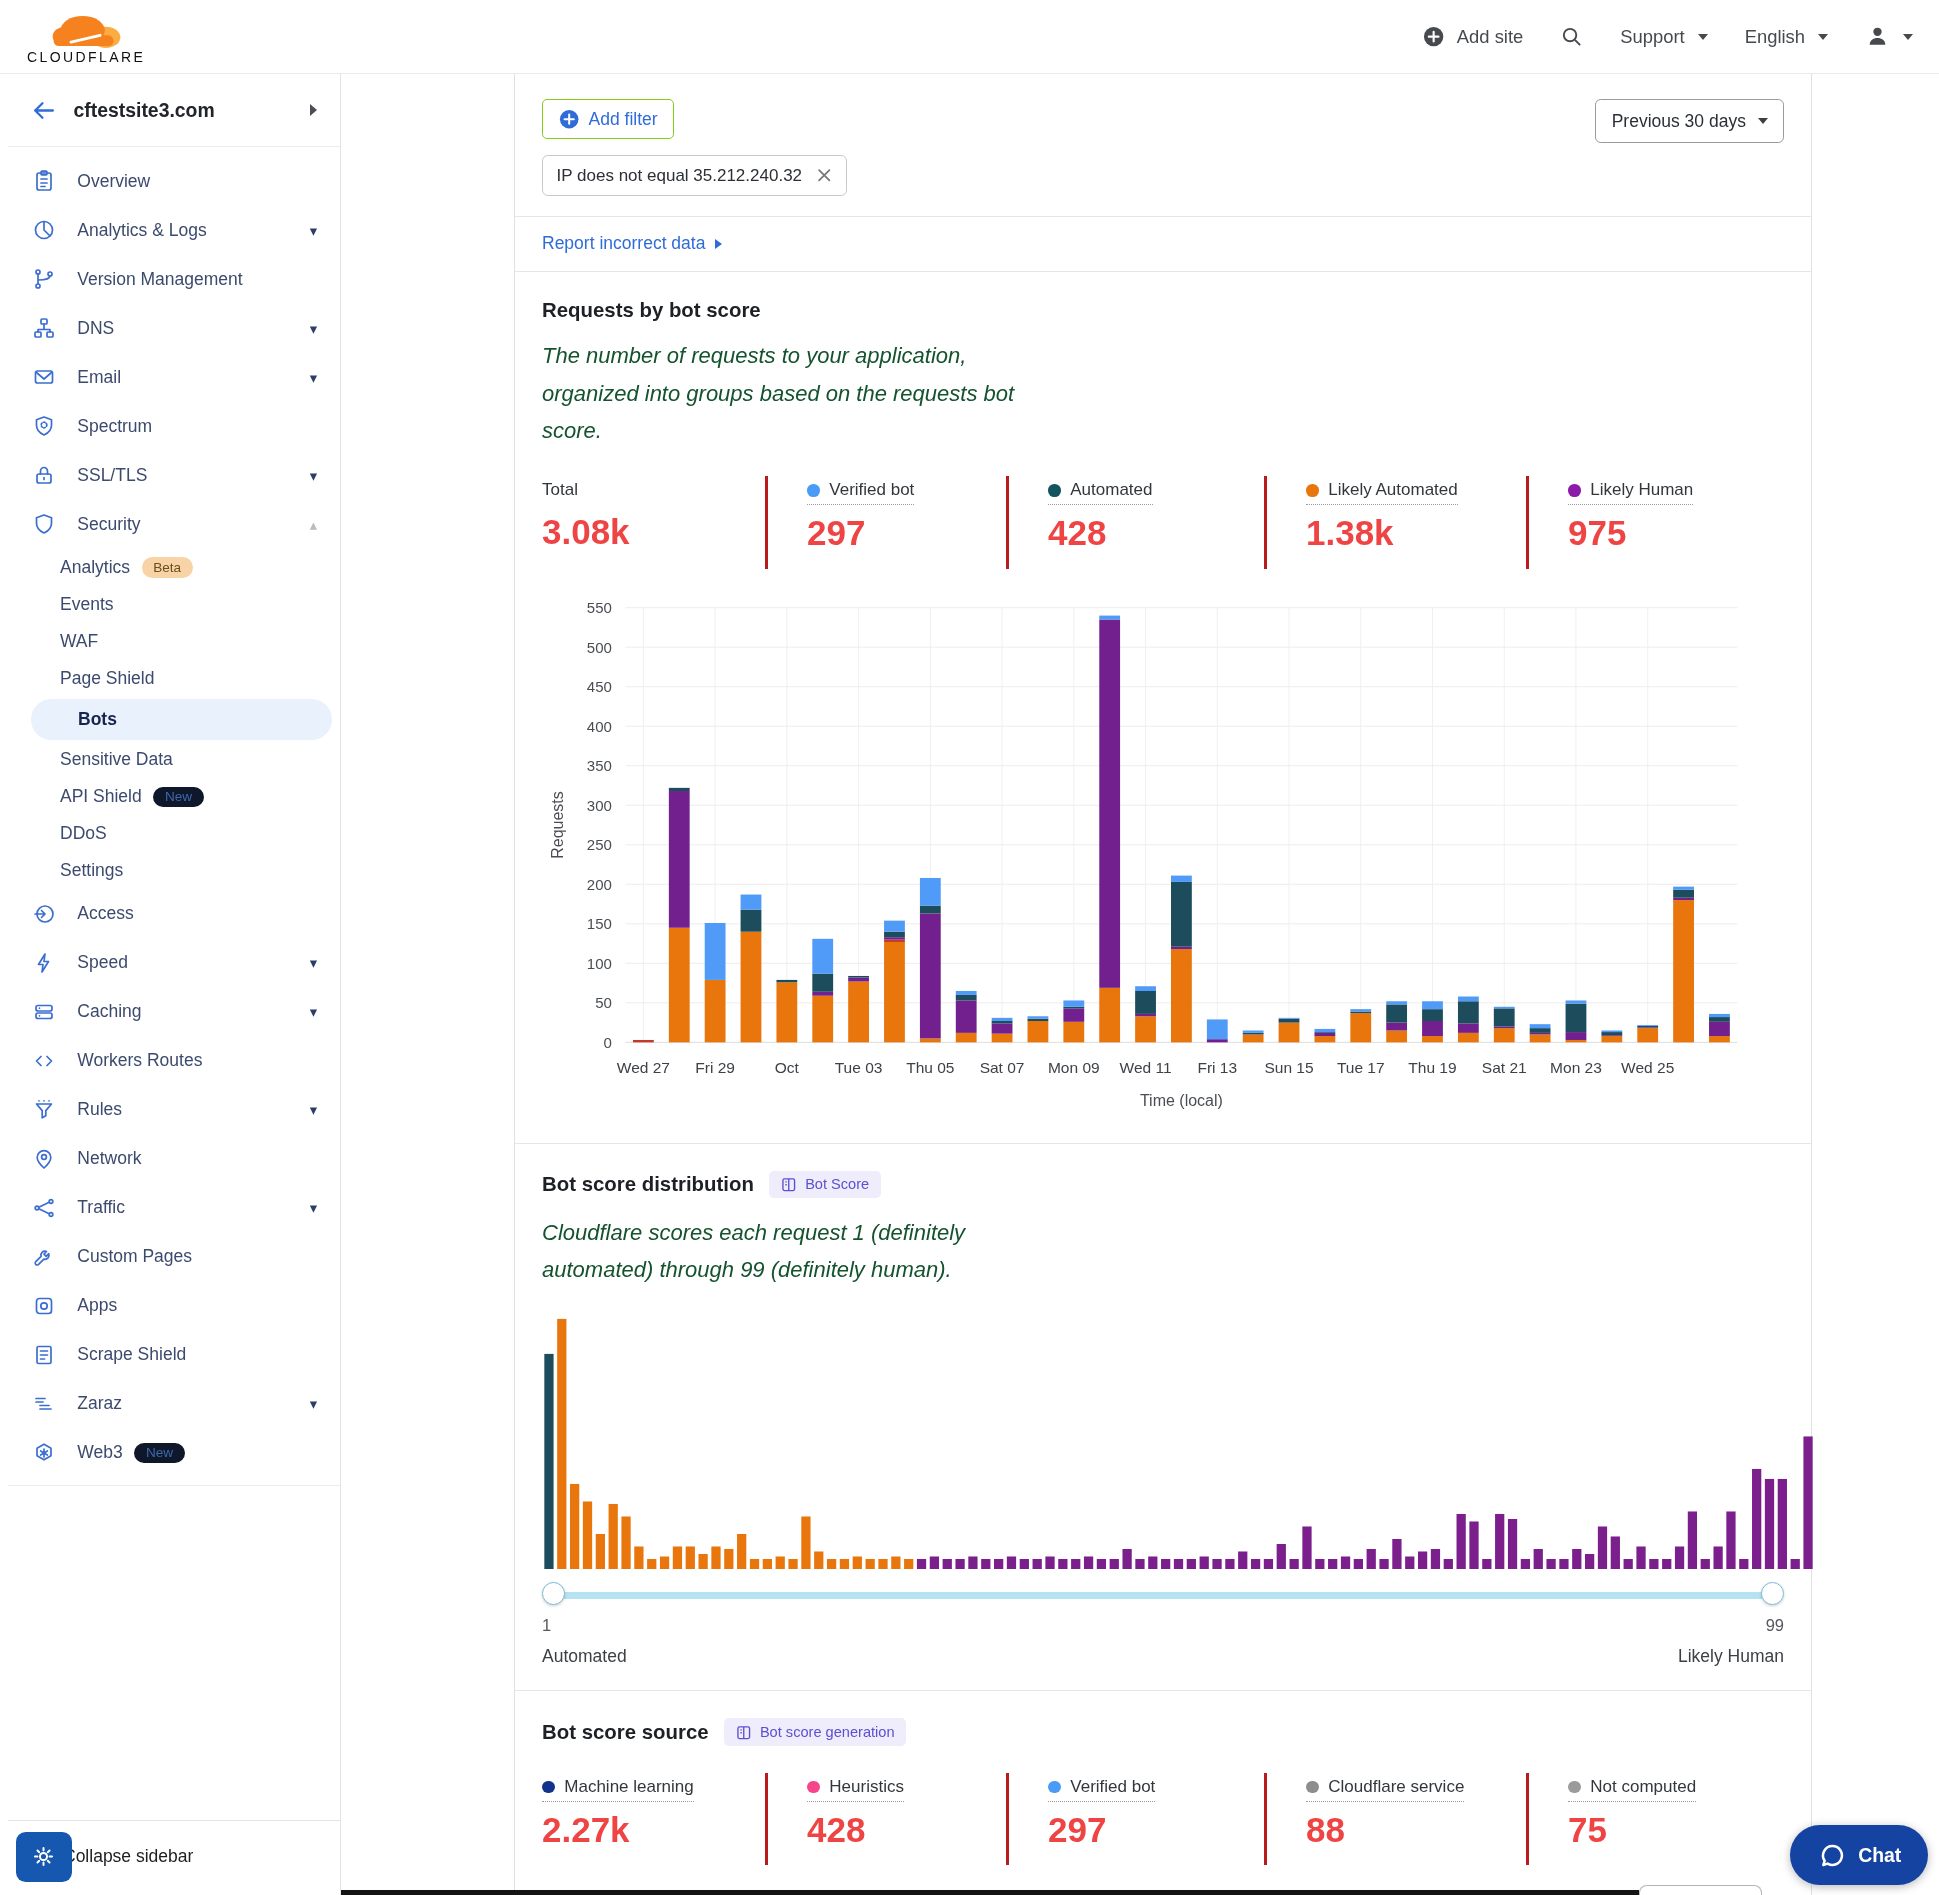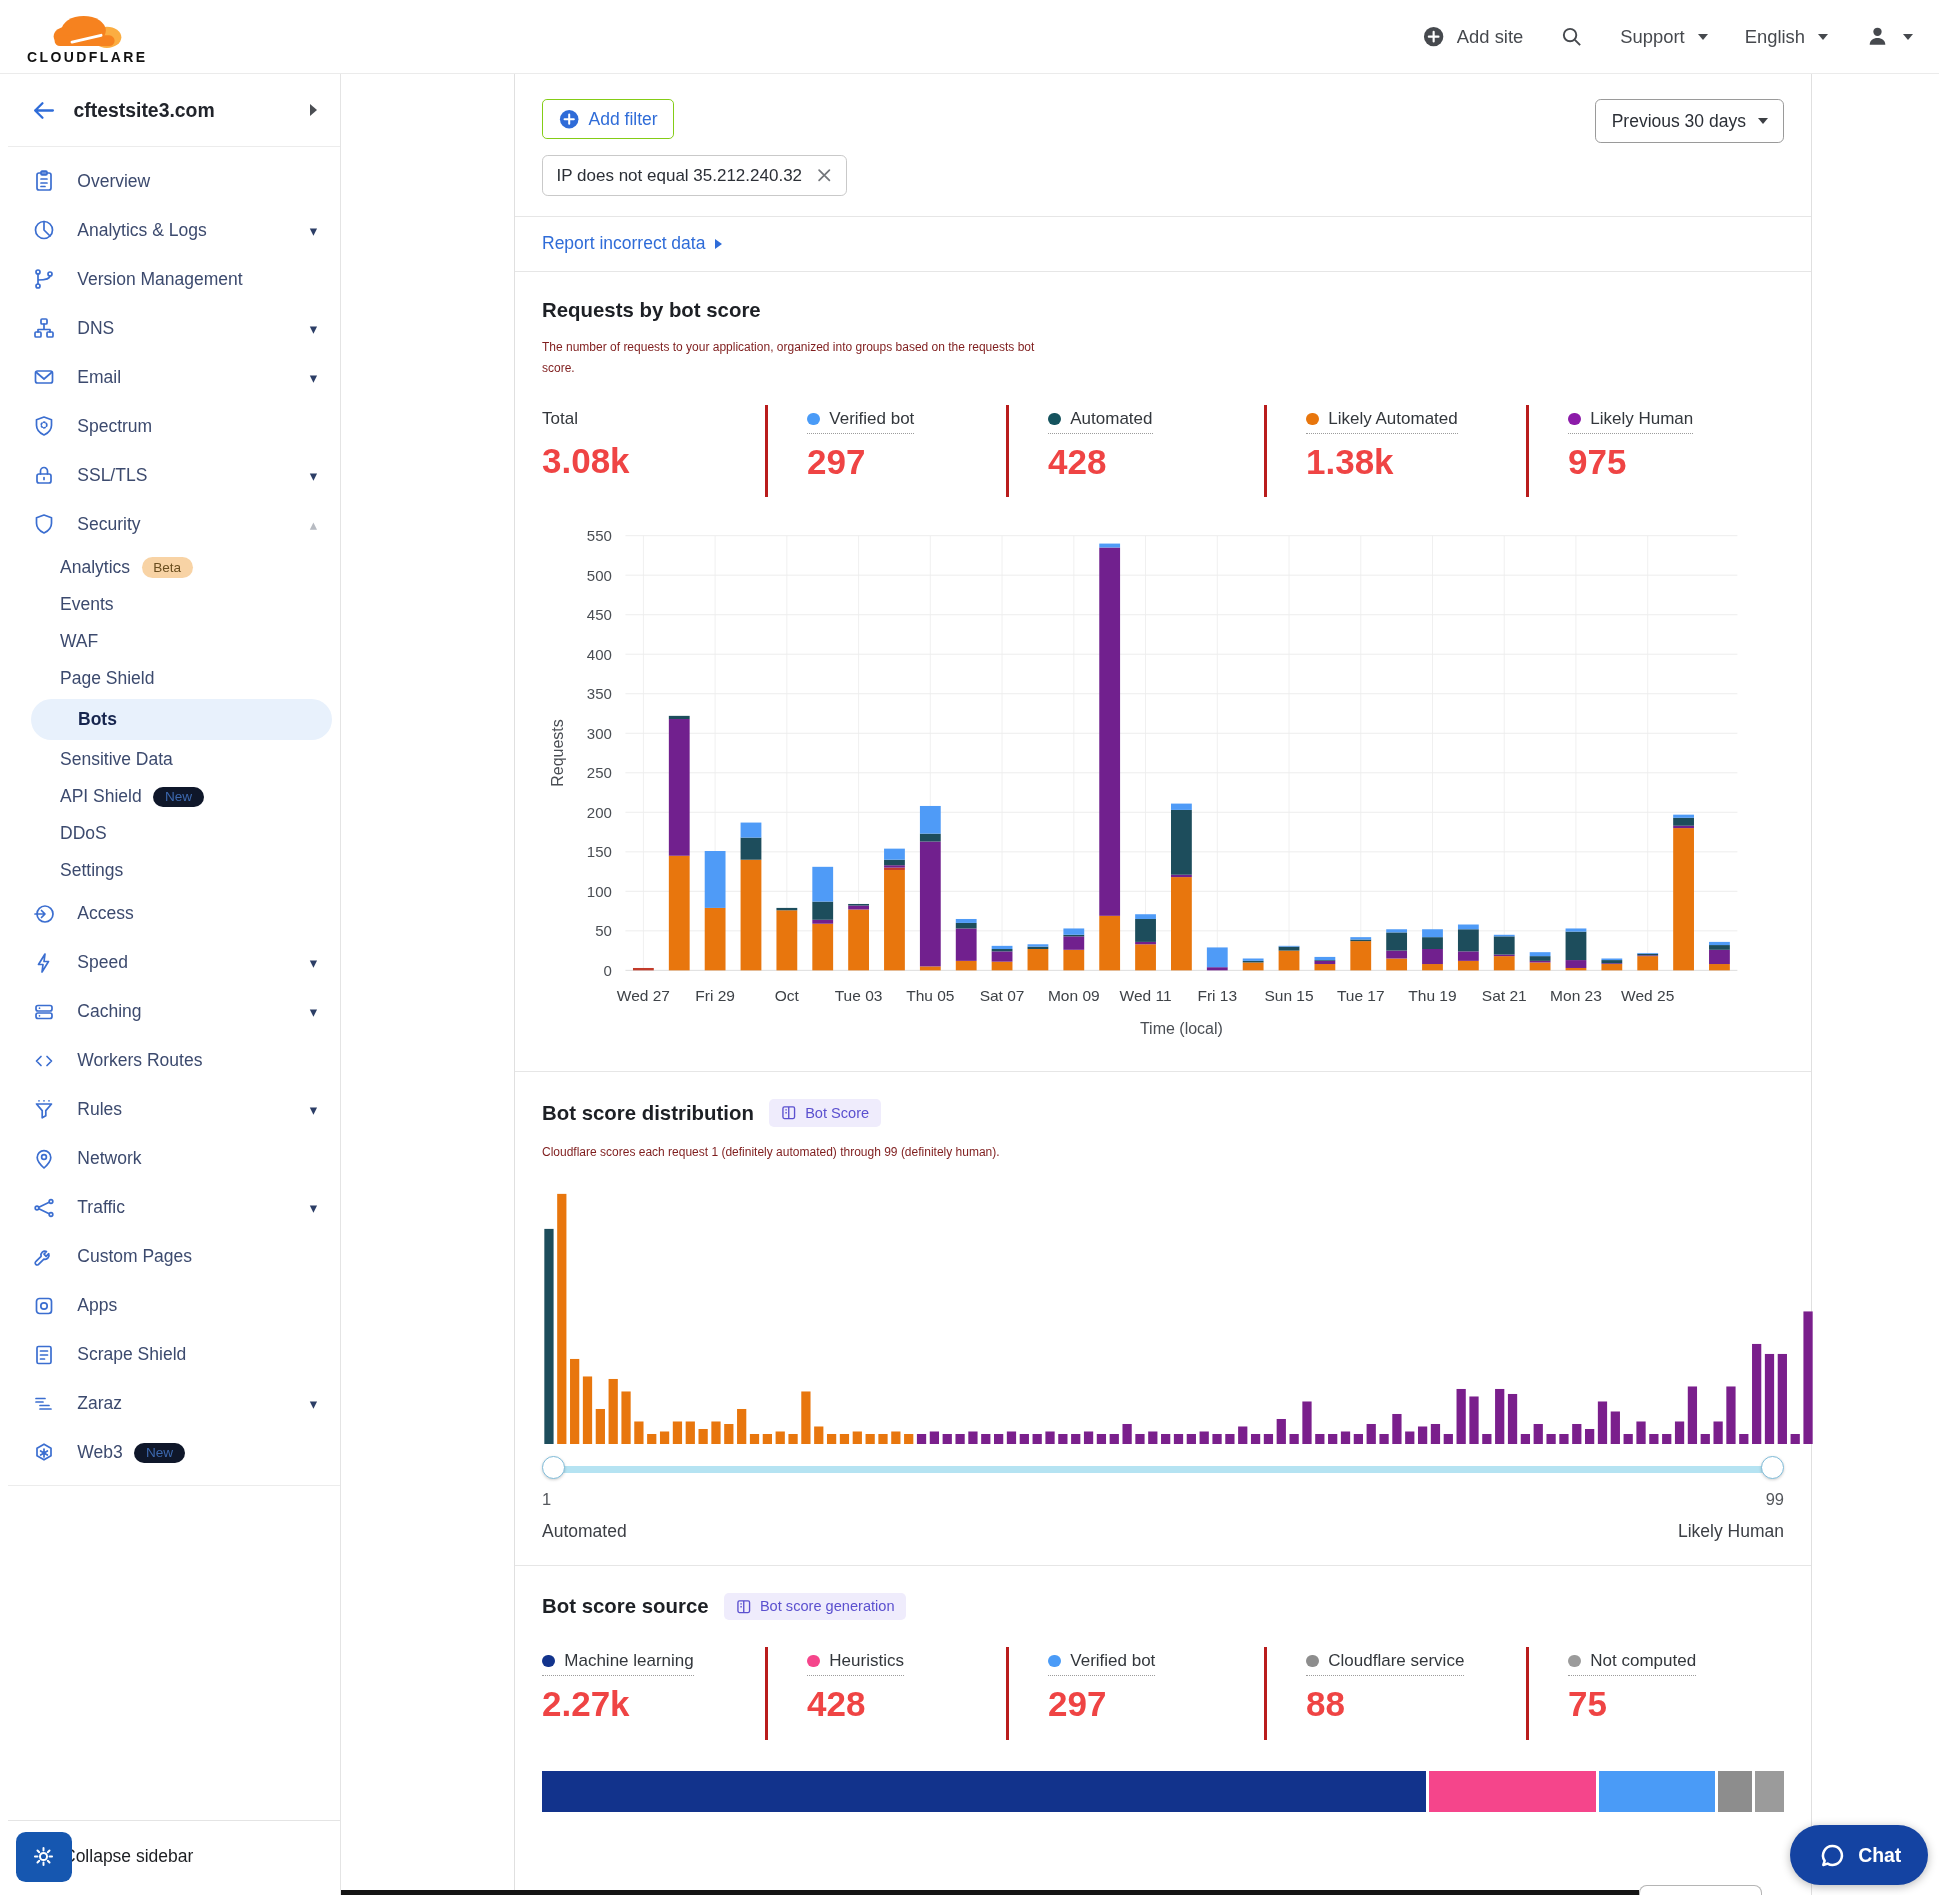--- a/index.html
+++ b/index.html
@@ -5,21 +5,21 @@
   html,body{margin:0;padding:0;}
   body{
     width:1940px;height:1895px;position:relative;overflow:hidden;
     background:#fff;font-family:"Liberation Sans",sans-serif;color:#1e2126;
   }
   
   .topnav{position:absolute;top:0;left:0;right:0;height:74px;background:#fff;
     border-bottom:1px solid #ebebeb;display:flex;align-items:center;justify-content:space-between;
     padding:0 27px;box-sizing:border-box;z-index:6;}
   .brand{display:flex;flex-direction:column;align-items:center;cursor:pointer;margin-top:1.9px;}
-  .brand-text{font-size:14px;font-weight:bold;letter-spacing:2.4px;color:#111;margin-top:-2.9px;}
+  .brand-text{font-size:14px;font-weight:normal;letter-spacing:2.4px;color:#111;margin-top:-2.9px;}
   .nav-right{display:flex;align-items:center;gap:37px;color:#46494e;font-size:18.4px;}
   .nav-link{display:flex;align-items:center;gap:13px;cursor:pointer;}
   .nav-icon{cursor:pointer;display:flex;}
   .caret-down{width:0;height:0;border-left:5.8px solid transparent;border-right:5.8px solid transparent;
     border-top:6.8px solid #46494e;display:inline-block;}
   
   .sidebar{position:absolute;top:74px;left:8px;width:333px;bottom:0;background:#fff;
     border-right:1px solid #e4e4e4;box-sizing:border-box;z-index:5;}
   .site-row{height:72px;display:flex;align-items:center;padding:0 23px;border-bottom:1px solid #ececec;cursor:pointer;}
   .site-name{font-size:19.4px;font-weight:bold;color:#21242b;flex:1;margin-left:17.5px;}
@@ -53,21 +53,21 @@
   .chip-x{cursor:pointer;display:flex;}
   .range-btn{border:1px solid #9a9a9a;border-radius:5.8px;padding:10.7px 15.5px;font-size:17.5px;color:#2b2f36;
     background:#fff;display:flex;align-items:center;gap:11.6px;cursor:pointer;}
   .range-btn .caret-down{border-top-color:#3c3f44;}
   .report-row{padding:16.5px 27px;}
   .report-link{color:#2f6cd8;font-size:17.5px;display:inline-flex;align-items:center;gap:9.7px;cursor:pointer;}
   .tri-right{width:0;height:0;border-top:5.8px solid transparent;border-bottom:5.8px solid transparent;
     border-left:7.8px solid #2f6cd8;}
   .card{padding:27px 27px 23px;}
   .card-title{font-size:20.4px;font-weight:bold;color:#1d2025;display:flex;align-items:center;gap:15.5px;}
-  .card-desc{margin-top:15.5px;font-size:12px;color:#7f1d1d;line-height:1.7;max-width:524px;}
+  .card-desc{margin-top:15.5px;font-size:22px;color:#14532d;line-height:1.7;max-width:524px;font-style:italic;}
   .tag{background:#efecfc;color:#5b50cf;font-size:14.6px;padding:5.8px 11.6px;border-radius:4.9px;
     display:inline-flex;gap:8.7px;align-items:center;font-weight:normal;cursor:pointer;}
   .stats-row{display:flex;margin-top:27px;}
   .stat{box-sizing:border-box;padding:3.9px 9.7px 15.5px 0;}
   .stat + .stat{border-left:3px solid #b91c1c;padding-left:39px;}
   .stat:nth-child(1){width:223px;}
   .stat:nth-child(2){width:241px;}
   .stat:nth-child(3){width:258px;}
   .stat:nth-child(4){width:262px;}
   .stat:nth-child(5){flex:1;}

